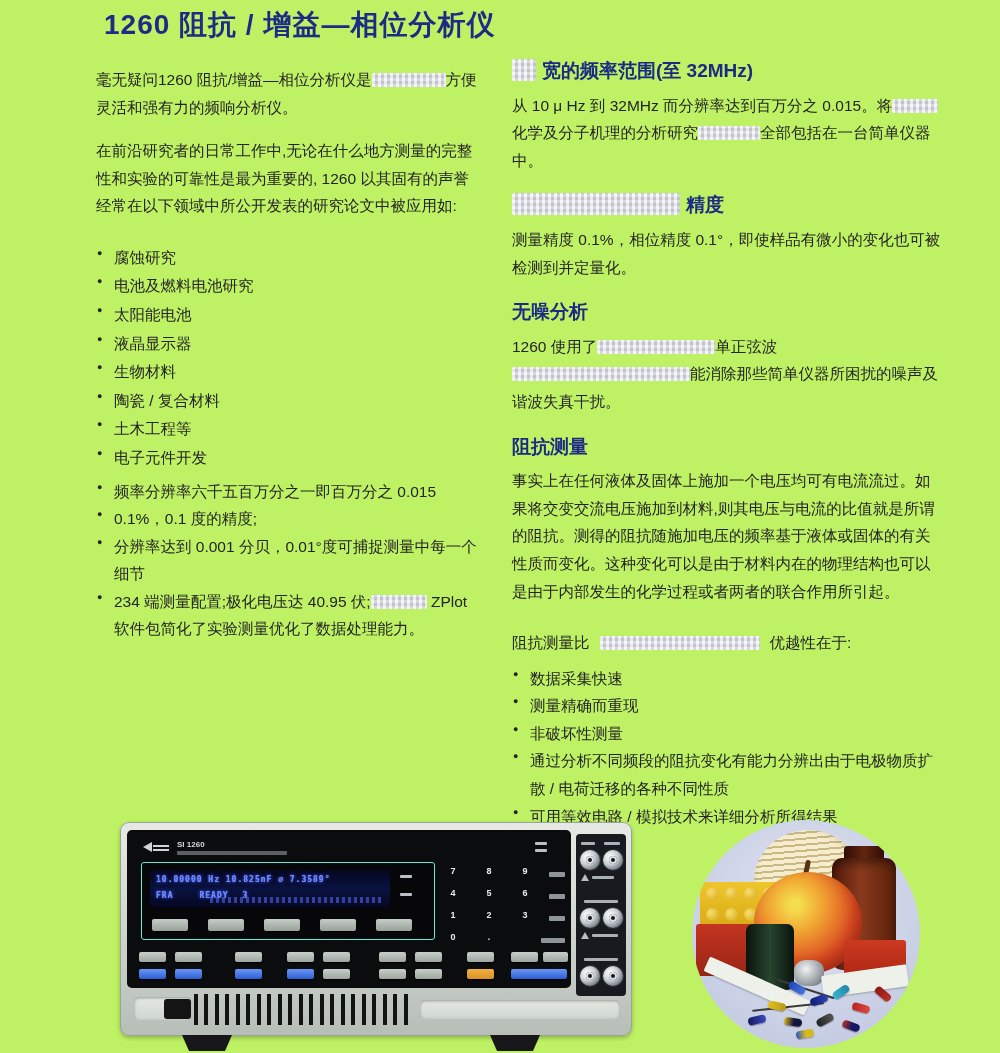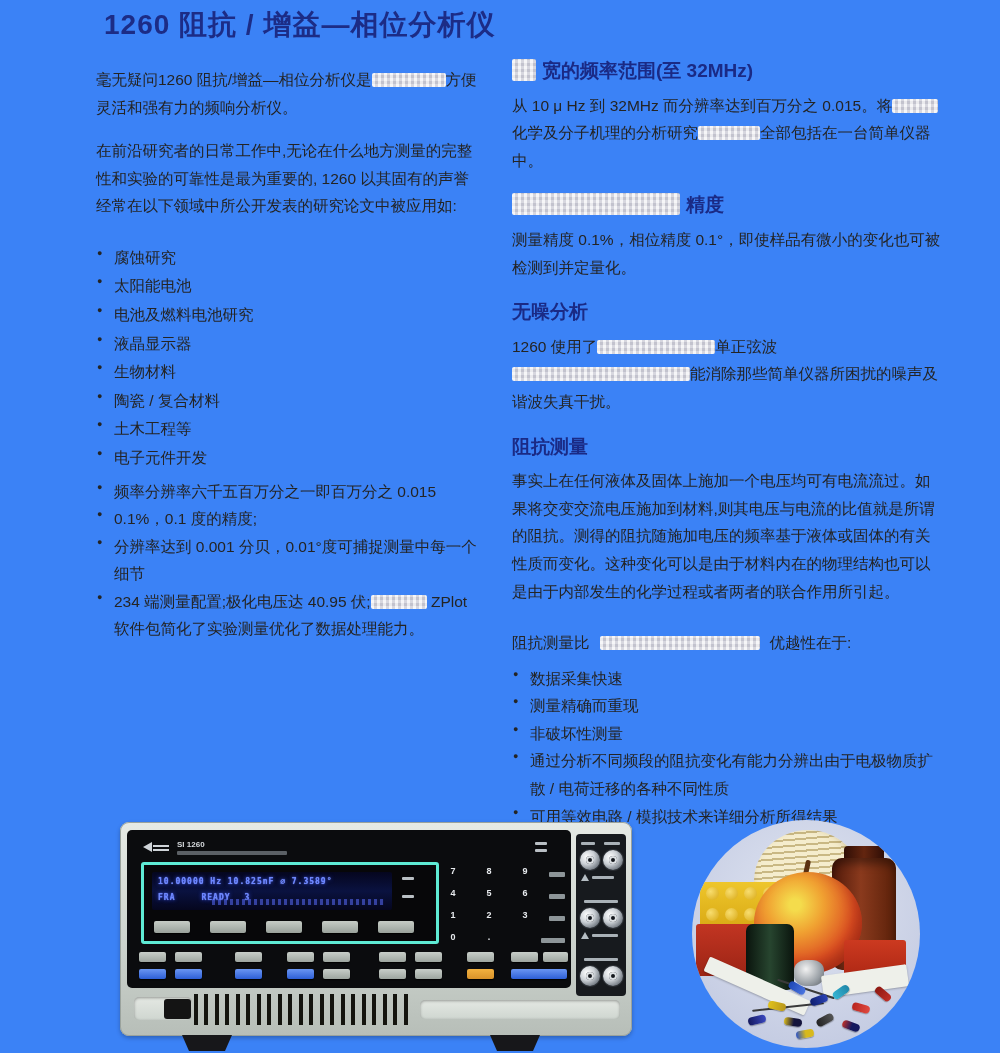--- a/index.html
+++ b/index.html
@@ -1,16 +1,16 @@
 <!DOCTYPE html>
 <html><head>
 <meta charset="utf-8">
 <style>
   html,body{margin:0;padding:0;background:#ffffff;}
-  .page{position:relative;width:1000px;height:1053px;background:#3b82f6;overflow:hidden;
+  .page{position:relative;width:1000px;height:1053px;background:#bef264;overflow:hidden;
         font-family:"Liberation Sans","DejaVu Sans",sans-serif;color:#242424;}
   
   .title{position:absolute;left:104px;top:6px;font-size:28px;font-weight:700;color:#1c2c86;letter-spacing:1px;white-space:nowrap;}
   .col-left{position:absolute;left:96px;top:66px;width:382px;font-size:15.5px;line-height:1.78;}
   .col-right{position:absolute;left:512px;top:58px;width:430px;font-size:15.5px;line-height:1.78;}
   .col-left p,.col-right p{margin:0 0 16px 0;}
   h2{font-size:19px;font-weight:700;color:#1a2a85;margin:0 0 8px 0;line-height:1.35;}
   section{margin-bottom:18px;}
   ul.dotlist{list-style:none;margin:0 0 6px 0;padding:0;}
   ul.dotlist li{position:relative;padding-left:18px;margin:0;}
@@ -27,21 +27,21 @@
   .case{position:absolute;left:0;top:0;width:512px;height:214px;border-radius:9px;
         background:linear-gradient(180deg,#e6eae5,#cdd4ce 55%,#b7beb8);
         box-shadow:inset 0 0 0 1px #9aa29c,0 2px 4px rgba(0,0,0,.25);}
   .panel{position:absolute;left:7px;top:8px;width:444px;height:158px;background:#0b0c0e;border-radius:5px;}
   .bncpanel{position:absolute;left:456px;top:12px;width:50px;height:162px;background:#171a1e;border-radius:4px;}
   .logo{position:absolute;left:16px;top:10px;height:16px;}
   .logo .mark{position:absolute;left:0;top:2px;width:0;height:0;border-top:5px solid transparent;border-bottom:5px solid transparent;border-right:9px solid #cfd4d8;}
   .logo .bars{position:absolute;left:10px;top:3px;width:16px;height:8px;background:repeating-linear-gradient(0deg,#cfd4d8 0 2px,transparent 2px 4px);}
   .logo .model{position:absolute;left:34px;top:0;font-size:8px;font-weight:700;color:#d6dadd;white-space:nowrap;}
   .logo .sub{position:absolute;left:34px;top:11px;width:110px;height:4px;background:#5b6065;border-radius:1px;filter:blur(.4px);}
-  .bezel{position:absolute;left:14px;top:32px;width:292px;height:76px;background:#070709;border:3px solid #5eead4;border-radius:3px;}
+  .bezel{position:absolute;left:14px;top:32px;width:292px;height:76px;background:#070709;border:1px solid #5eead4;border-radius:3px;}
   .lcd{position:absolute;left:8px;top:7px;width:240px;height:38px;background:linear-gradient(180deg,#05061e,#0a1240 50%,#05061e);border-radius:2px;overflow:hidden;}
   .lcd .l1,.lcd .l2{position:absolute;left:6px;white-space:nowrap;font-family:"DejaVu Sans Mono",monospace;font-size:8px;font-weight:700;
         color:#6c86ff;text-shadow:0 0 4px #3550ff,0 0 1px #9cb0ff;letter-spacing:1px;}
   .lcd .l1{top:5px;}
   .lcd .l2{top:21px;text-align:center;}
   .lcd .l2 .sp{display:inline-block;width:26px;}
   .lcd .noise{position:absolute;left:60px;top:27px;width:172px;height:6px;
         background:repeating-linear-gradient(90deg,rgba(90,110,255,.55) 0 3px,rgba(20,30,90,.2) 3px 6px);filter:blur(.4px);}
   .ind{position:absolute;width:12px;height:3px;background:#b9bfc4;border-radius:1px;}
   .soft{position:absolute;top:56px;width:36px;height:12px;border-radius:2px;background:linear-gradient(#c6ccc6,#99a19b);box-shadow:0 1px 1px #000;}
@@ -97,22 +97,22 @@
 
   <div class="title">1260 阻抗 / 增益—相位分析仪</div>
 
   <div class="col-left">
     <p><span>毫无疑问1260 阻抗/增益—相位分析仪是</span><span class="blur" style="width:74px"></span><span>方便灵活和强有力的频响分析仪。</span></p>
 
     <p style="margin-bottom:24px">在前沿研究者的日常工作中,无论在什么地方测量的完整性和实验的可靠性是最为重要的, 1260 以其固有的声誉经常在以下领域中所公开发表的研究论文中被应用如:</p>
 
     <ul class="dotlist apps">
       <li>腐蚀研究</li>
+      <li>电池及燃料电池研究</li>
       <li>太阳能电池</li>
-      <li>电池及燃料电池研究</li>
       <li>液晶显示器</li>
       <li>生物材料</li>
       <li>陶瓷 / 复合材料</li>
       <li>土木工程等</li>
       <li>电子元件开发</li>
     </ul>
 
 
     <ul class="dotlist feats">
       <li>频率分辨率六千五百万分之一即百万分之 0.015</li>

